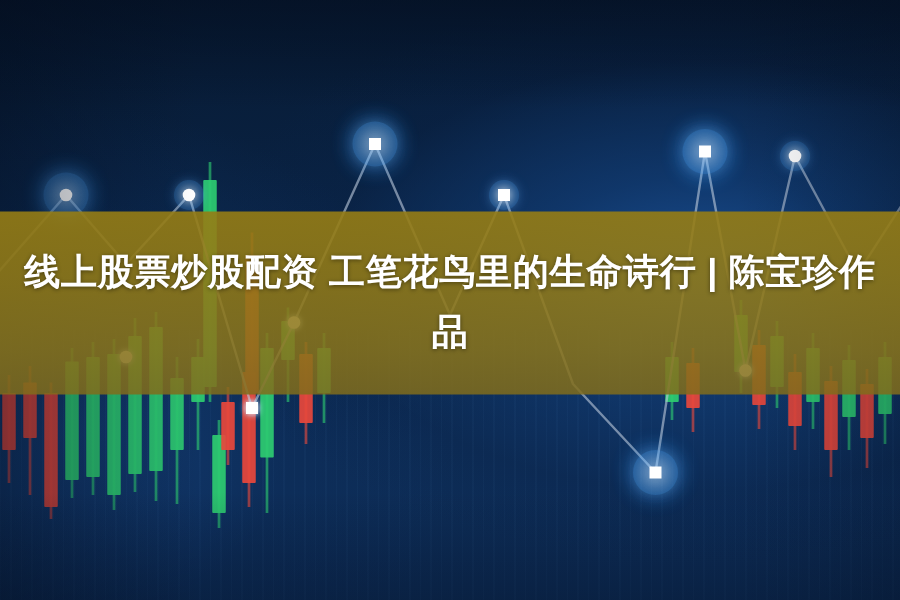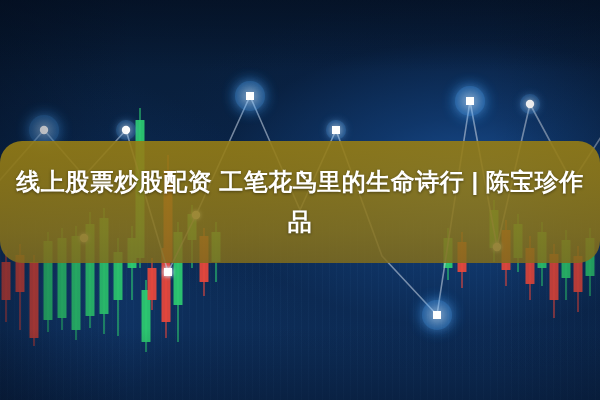--- a/index.html
+++ b/index.html
@@ -207,17 +207,17 @@
         <rect x="164" y="268" width="8" height="8" fill="#ffffff" filter="url(#nodeGlowSoft)"></rect>
         <circle cx="84" cy="238" r="6" fill="#3aa0ff" opacity="0.16" filter="url(#nodeGlowSoft)"></circle>
         <circle cx="84" cy="238" r="4.2" fill="#ffffff" filter="url(#nodeGlowSoft)"></circle>
         <circle cx="497" cy="247" r="6" fill="#3aa0ff" opacity="0.16" filter="url(#nodeGlowSoft)"></circle>
         <circle cx="497" cy="247" r="4.2" fill="#ffffff" filter="url(#nodeGlowSoft)"></circle>
       </g>
   </svg>
 
   <div class="bg-vignette"></div>
 
-  <div class="title-band" id="title-band" style="top: 141px; height: 122px; border-radius: 22px;">
+  <div class="title-band" id="title-band" style="top: 141px; height: 122px;">
     <div class="title-text">线上股票炒股配资 工笔花鸟里的生命诗行 | 陈宝珍作品</div>
   </div>
 
 </div>
 
 </body></html>

